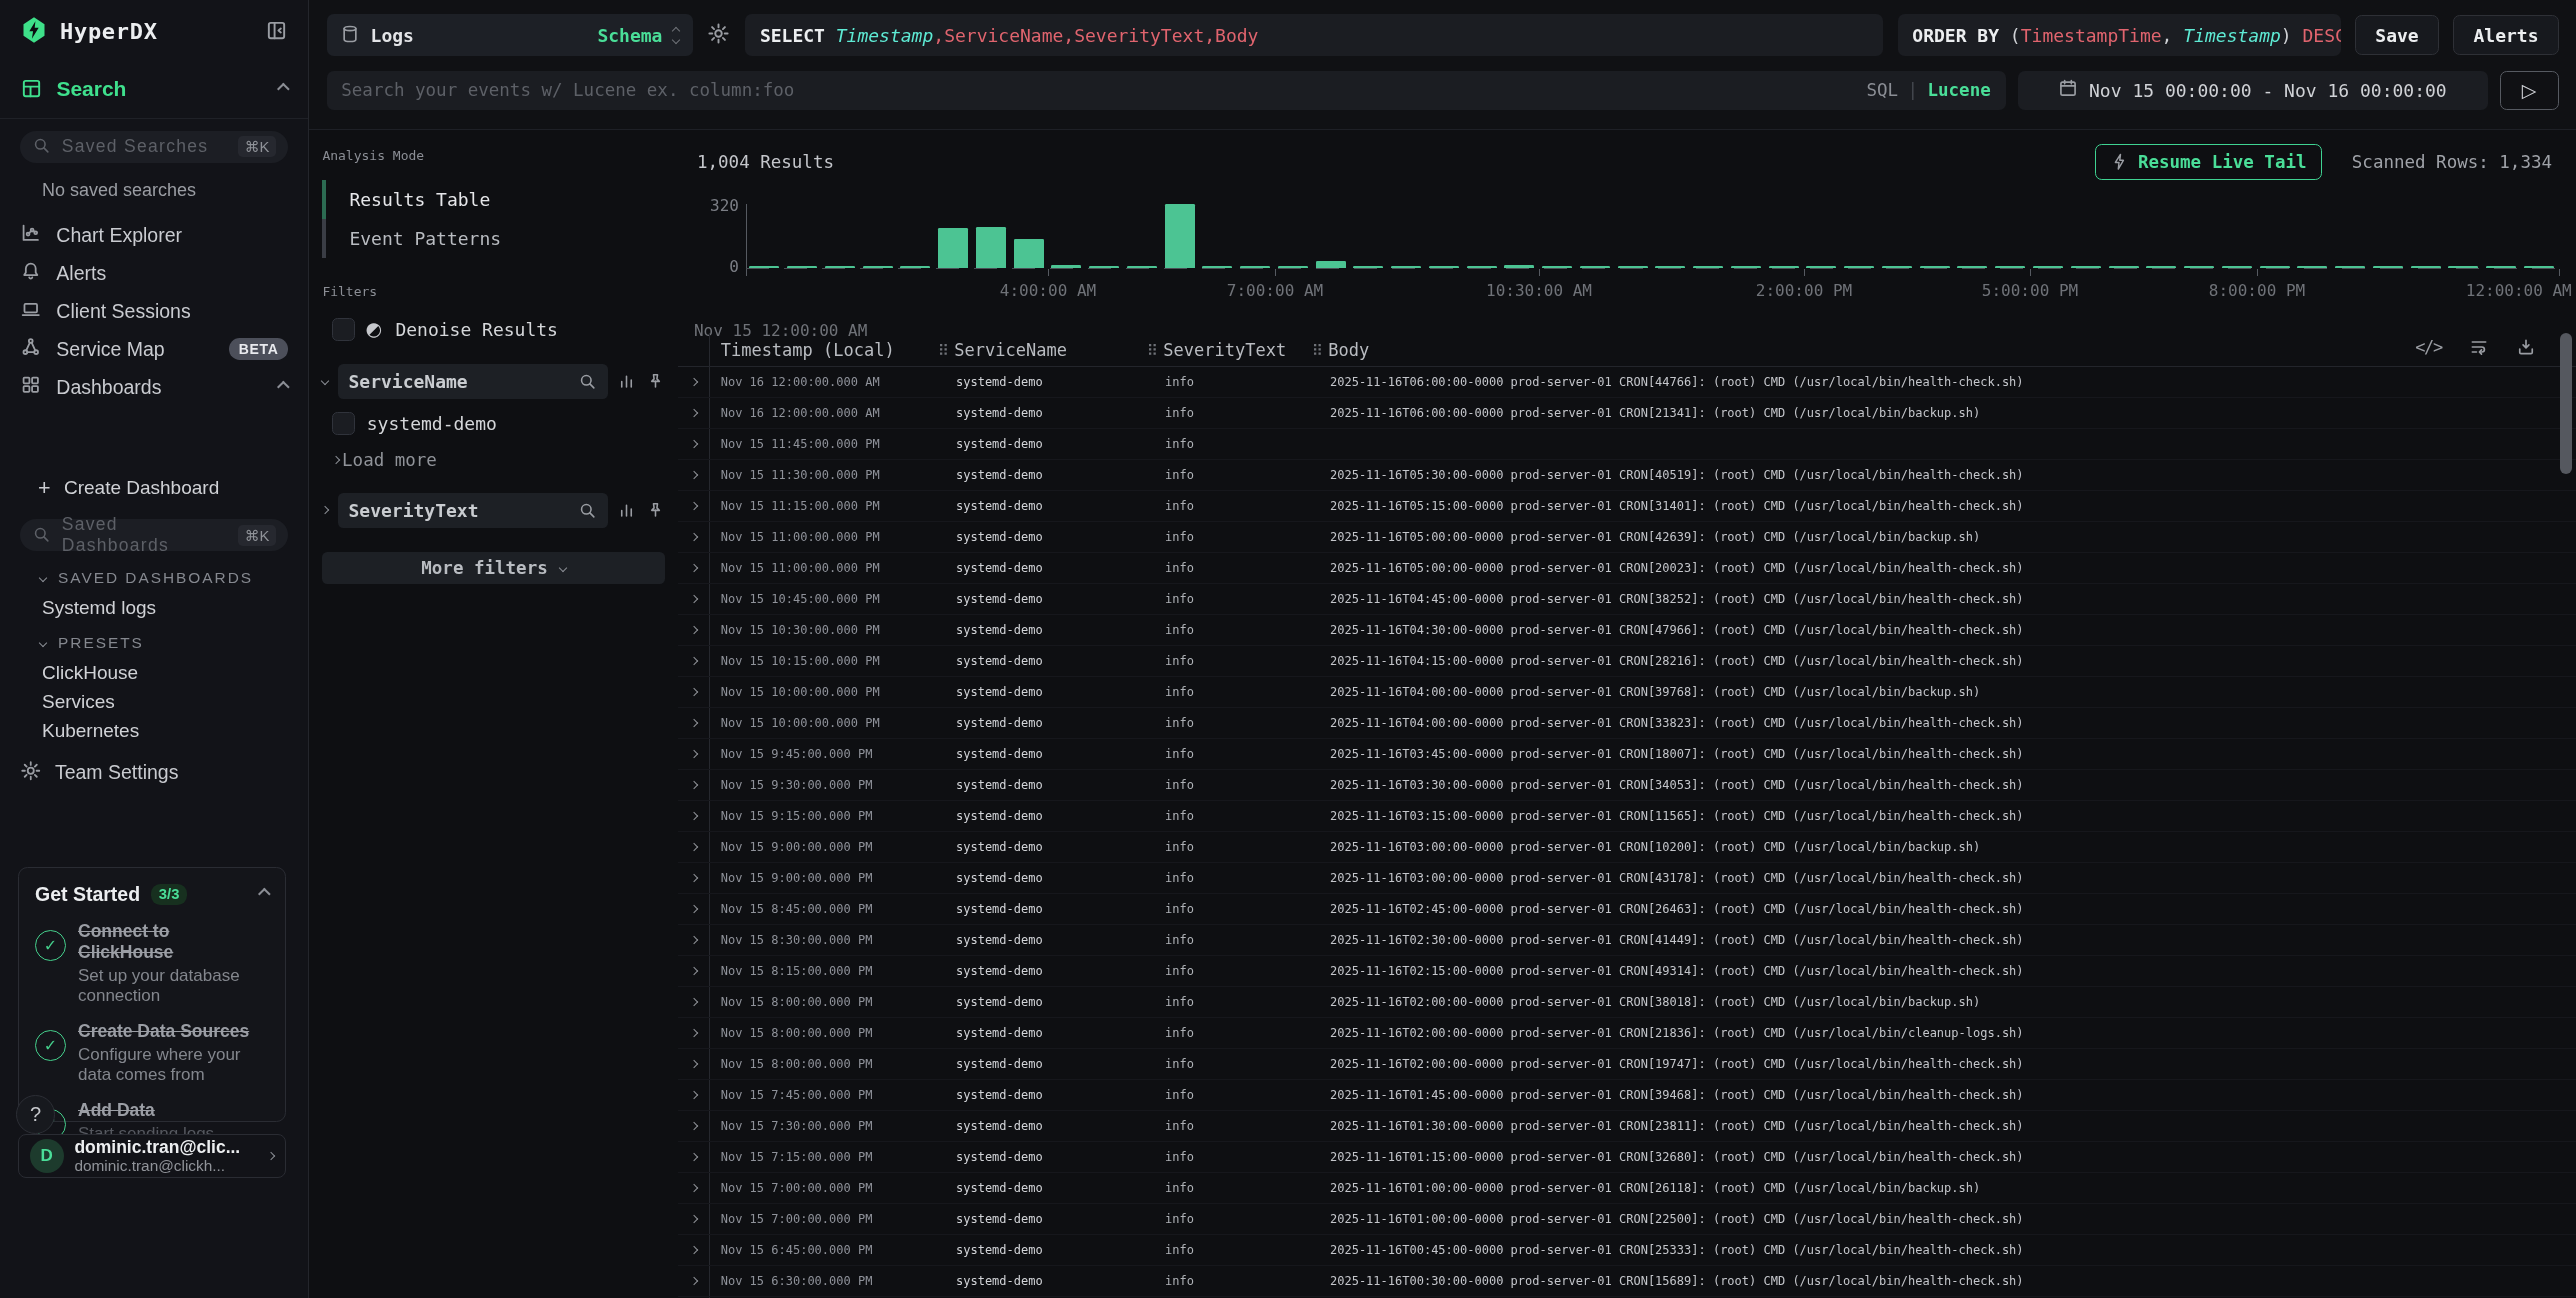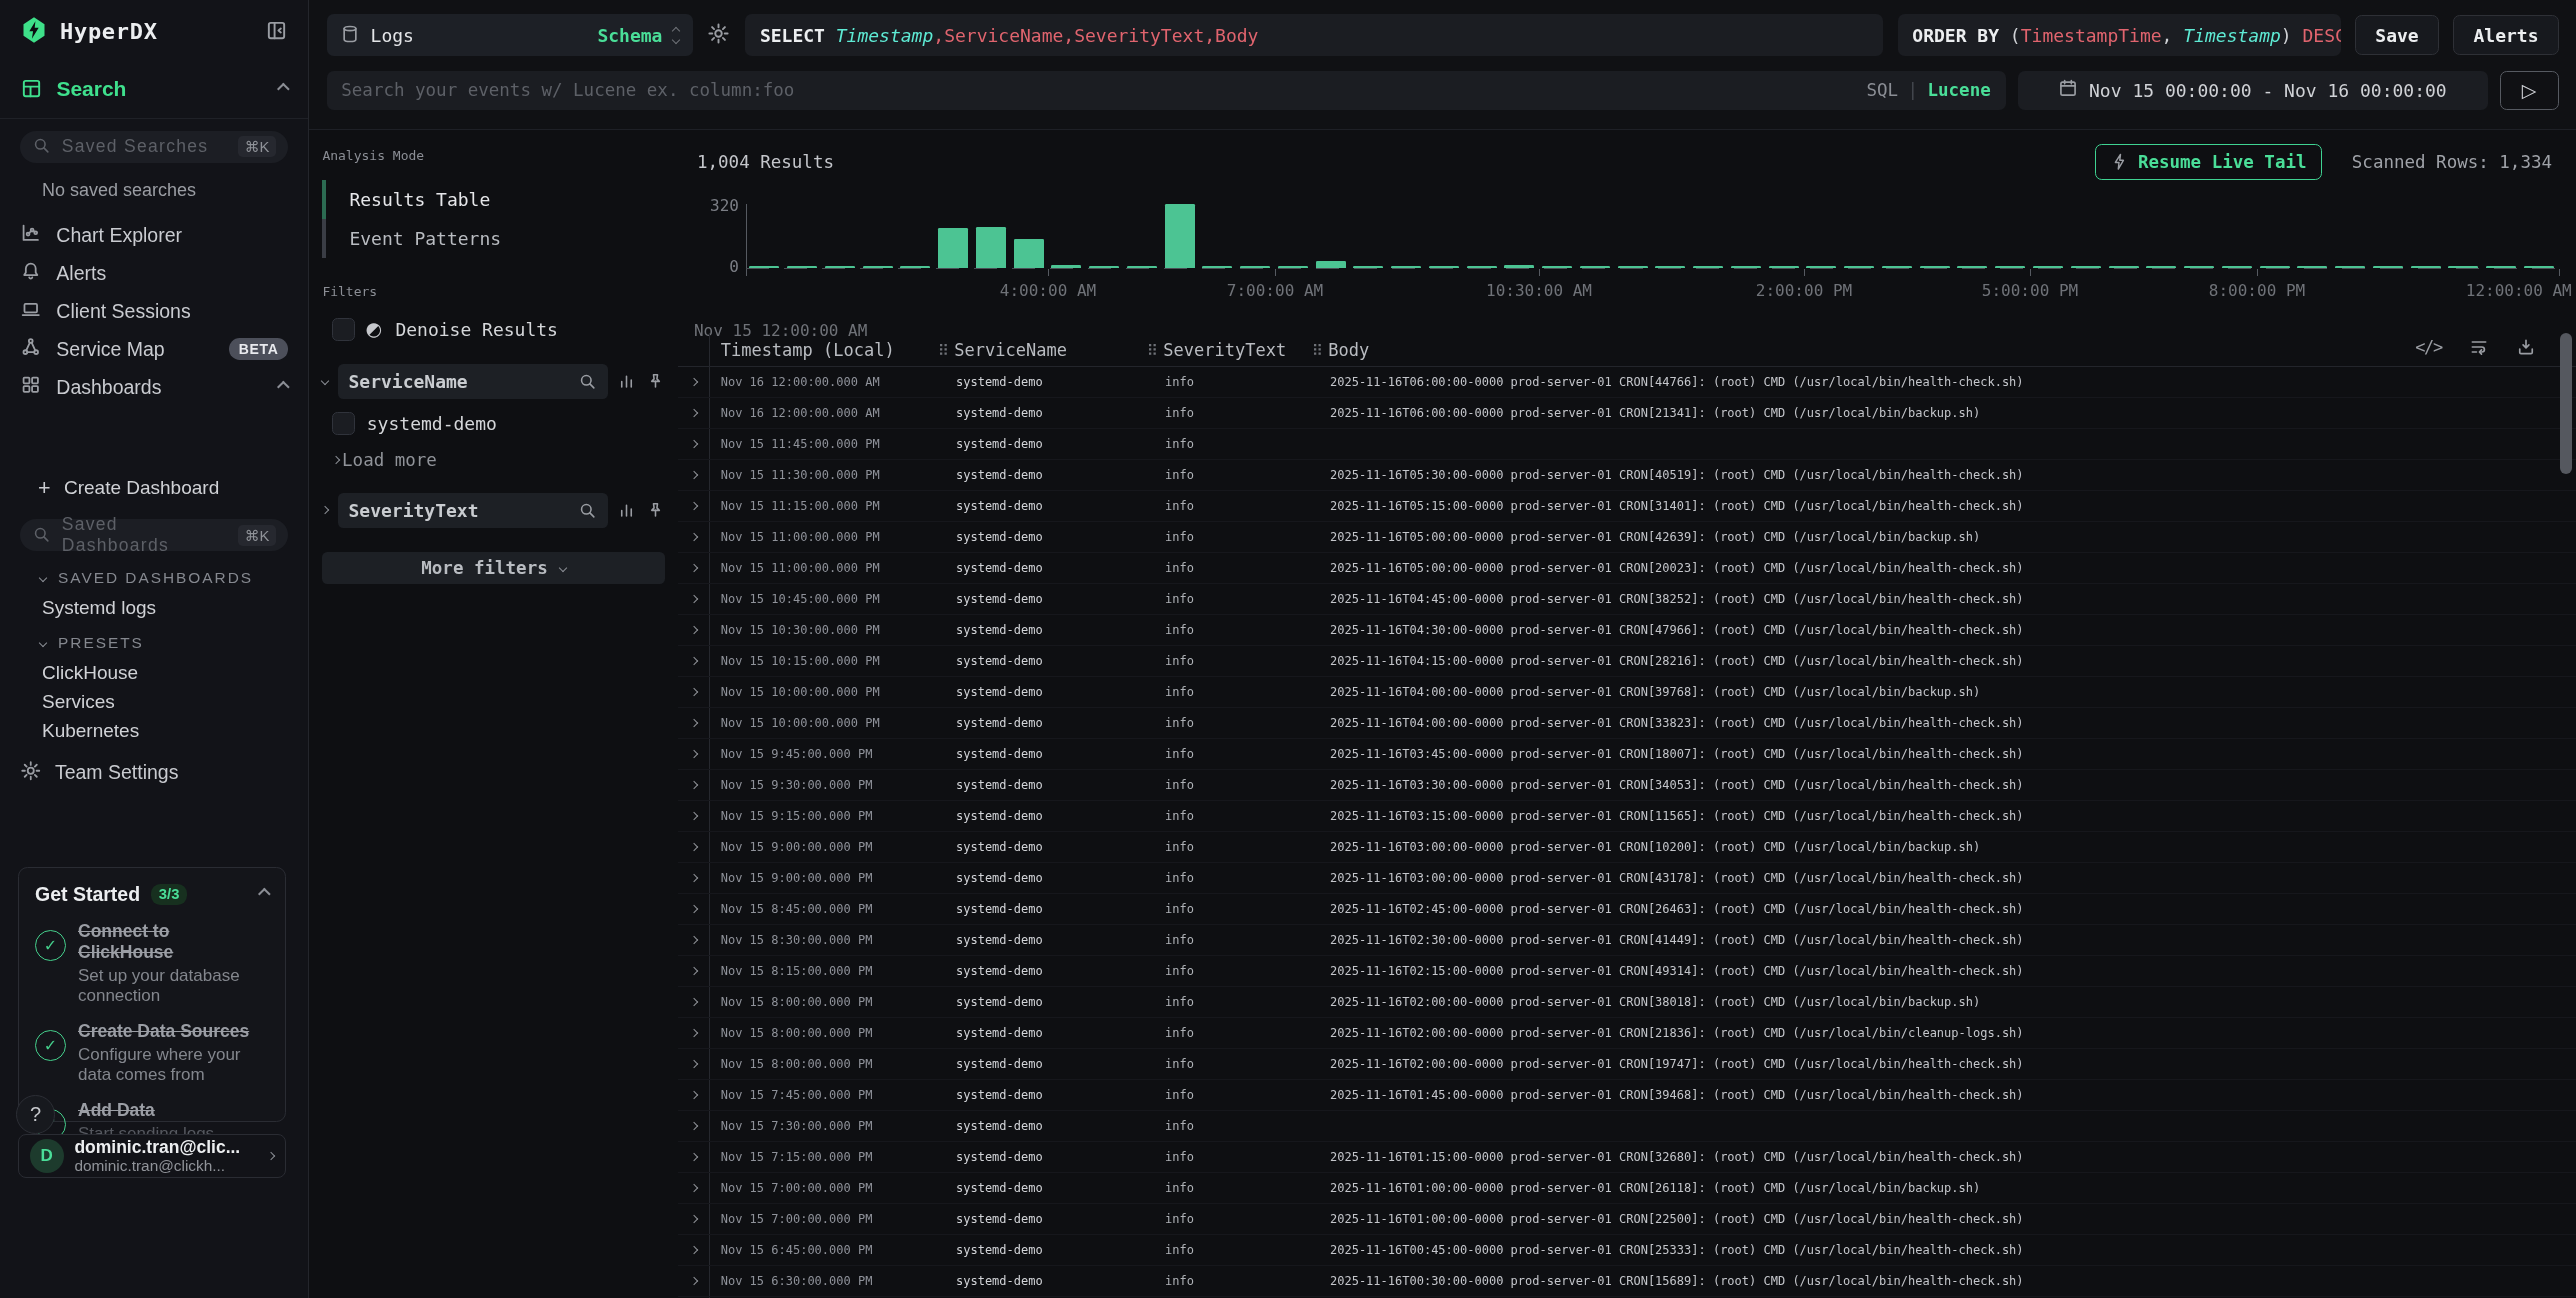--- a/index.html
+++ b/index.html
@@ -14,21 +14,21 @@
   .chev { display:inline-block; width:8.7px; height:8.7px; border-right:2px solid #8b8e95; border-bottom:2px solid #8b8e95; }
   .chev.down  { transform:rotate(45deg); }
   .chev.up    { transform:rotate(-135deg); }
   .chev.right { transform:rotate(-45deg); }
   .chev.sm { width:6px; height:6px; border-width:1.3px; }
 
   
   .topbar { position:absolute; left:309px; top:0; right:0; height:130px; background:#101114; border-bottom:0.7px solid #1e2026; }
   .tb-row1 { display:flex; align-items:center; height:64px; padding:6.7px 17.5px 0; gap:14.8px; }
   .source-box { width:366px; height:42px; background:#1d2026; border-radius:6.7px; display:flex; align-items:center; gap:10.7px; padding:0 13.4px; }
-  .source-box .lbl { font-size:18px; color:#e3e4e7; }
+  .source-box .lbl { font-size:18px; color:#e3e4e7;font-weight:bold; }
   .schema { margin-left:auto; color:#4ade98; font-weight:bold; font-size:18px; }
   .updown { display:flex; flex-direction:column; gap:3.4px; align-items:center; }
   .codebox { height:42px; background:#1b1d22; border-radius:6.7px; display:flex; align-items:center; padding:0 14.8px; font-size:18px; white-space:nowrap; overflow:hidden; }
   .sqlbox { flex:1; }
   .orderbox { width:443px; }
   .tok-kw { color:#eceef0; font-weight:bold; }
   .tok-purple { color:#5eead4;font-style:italic; }
   .tok-red { color:#e0646e; }
   .tok-plain { color:#cfd1d5; }
   .tb-btn { height:40px; padding:0 19px; background:#17191e; border:0.7px solid #2e3036; border-radius:6.7px;
@@ -788,20 +788,21 @@
             <span class="c4">info</span>
             <span class="c5">2025-11-16T01:45:00-0000 prod-server-01 CRON[39468]: (root) CMD (/usr/local/bin/health-check.sh)</span>
           </div>
           <div class="t-row">
             <span class="c1">
               <span class="chev right sm rchev"></span>
             </span>
             <span class="c2">Nov 15 7:30:00.000 PM</span>
             <span class="c3">systemd-demo</span>
             <span class="c4">info</span>
+            <span class="c5">2025-11-16T01:30:00-0000 prod-server-01 CRON[23811]: (root) CMD (/usr/local/bin/health-check.sh)</span>
           </div>
           <div class="t-row">
             <span class="c1">
               <span class="chev right sm rchev"></span>
             </span>
             <span class="c2">Nov 15 7:15:00.000 PM</span>
             <span class="c3">systemd-demo</span>
             <span class="c4">info</span>
             <span class="c5">2025-11-16T01:15:00-0000 prod-server-01 CRON[32680]: (root) CMD (/usr/local/bin/health-check.sh)</span>
           </div>

